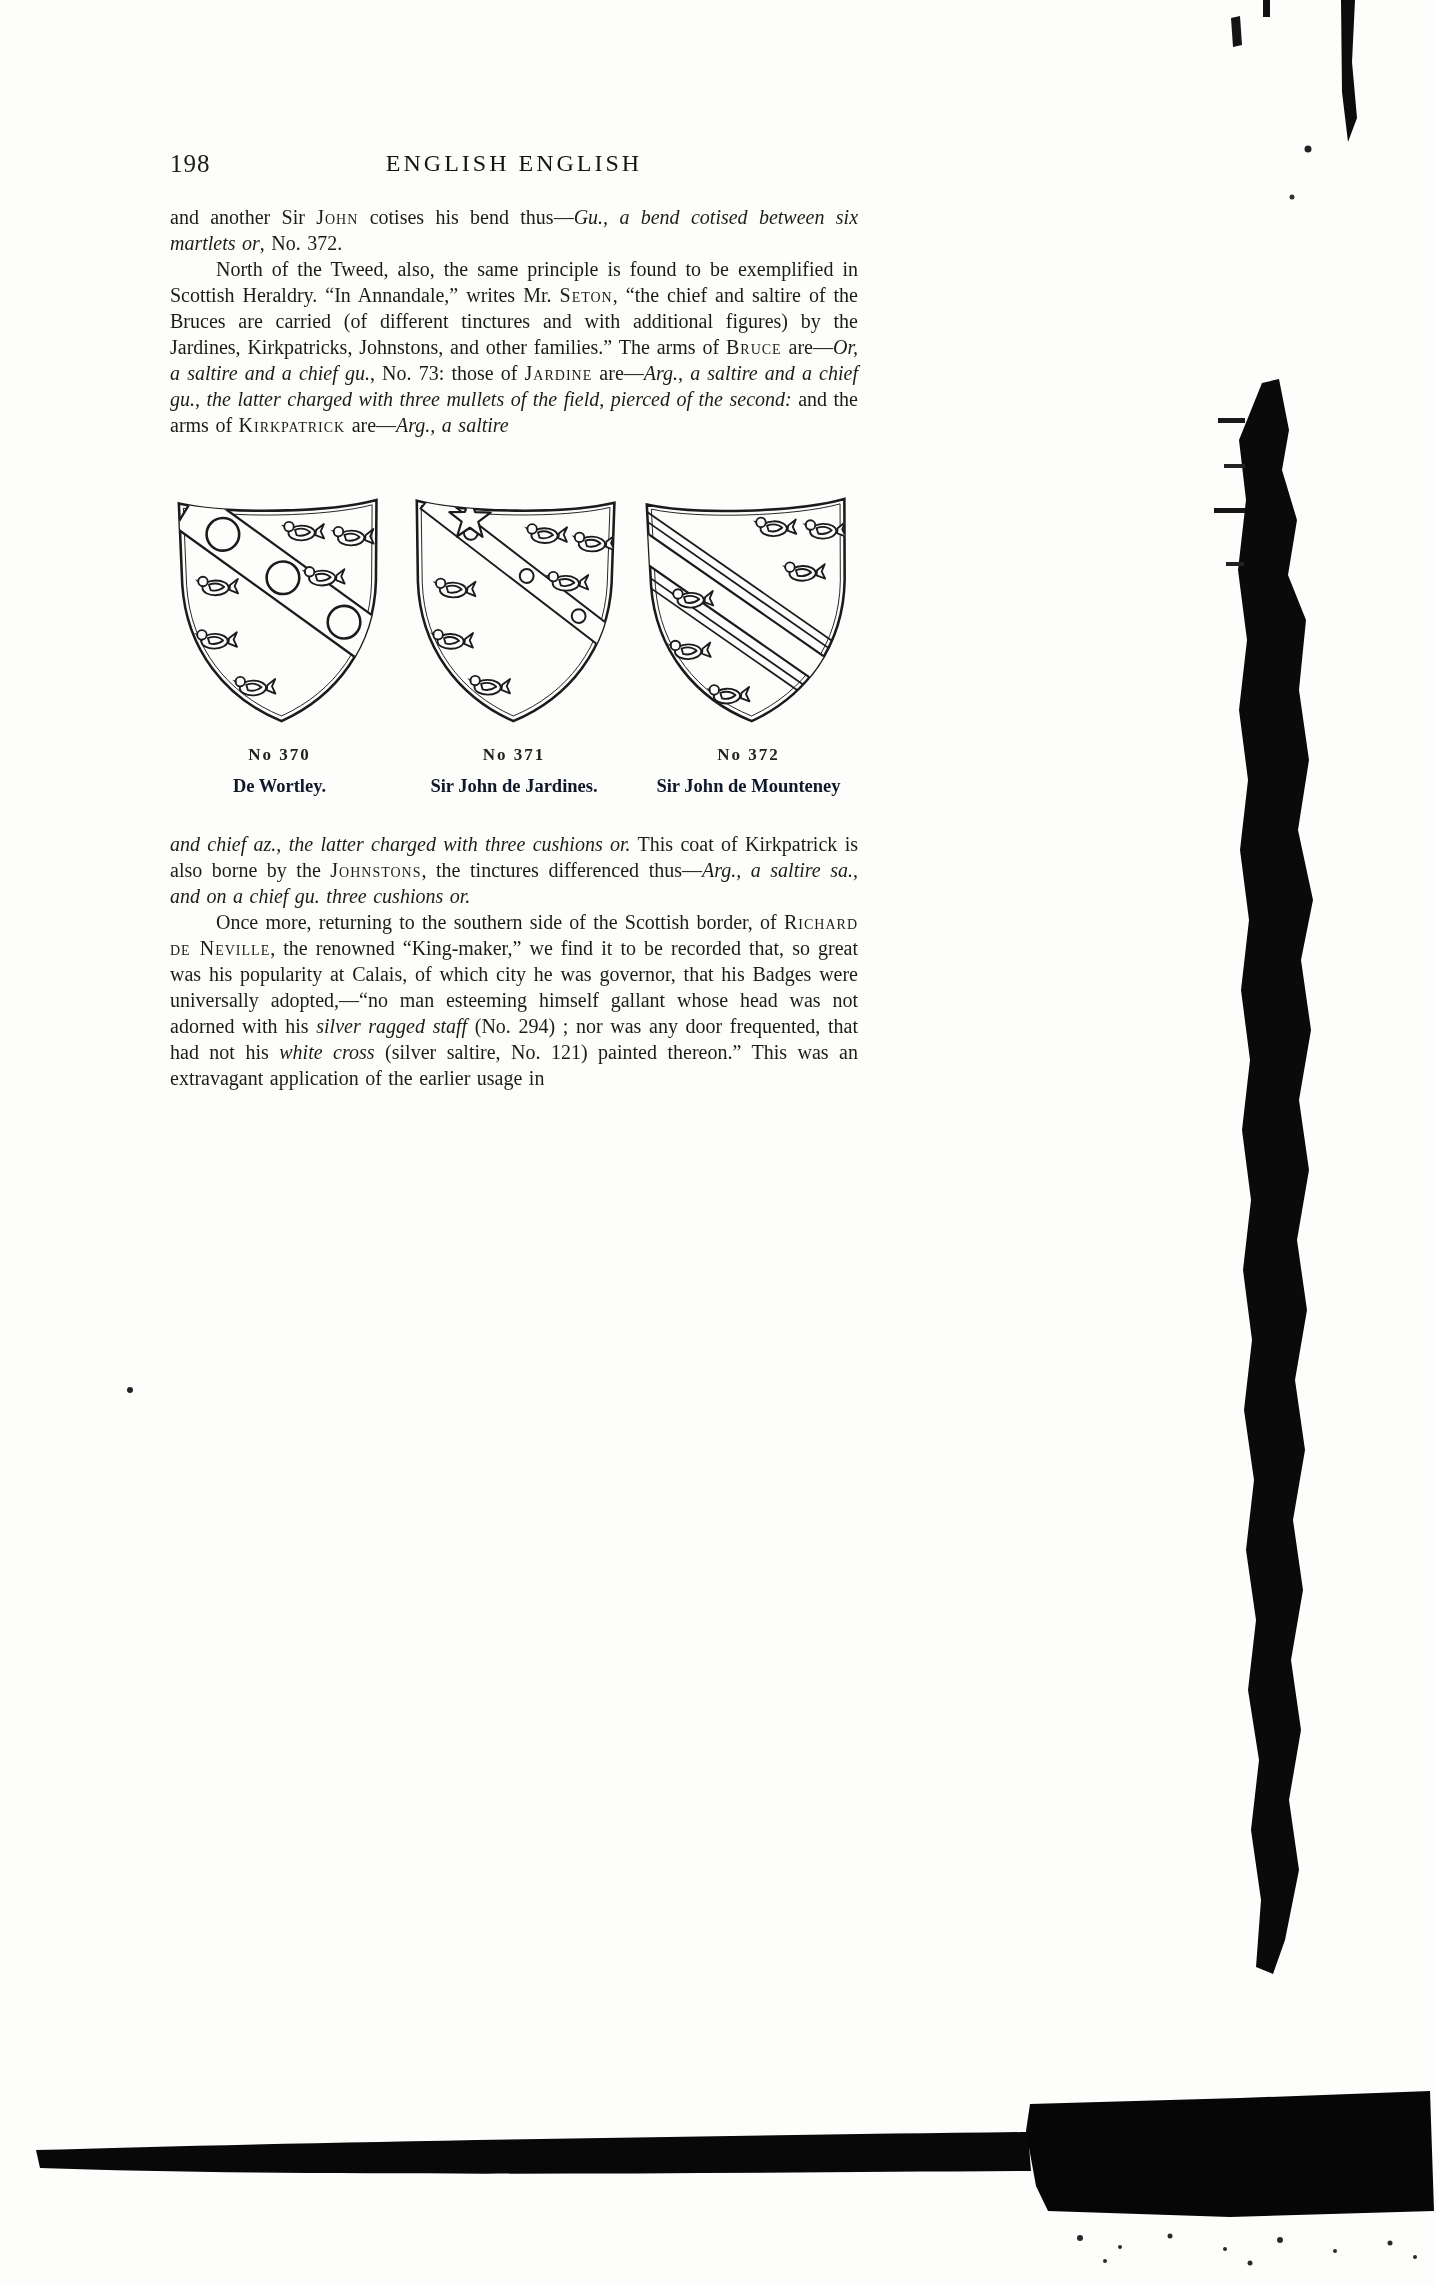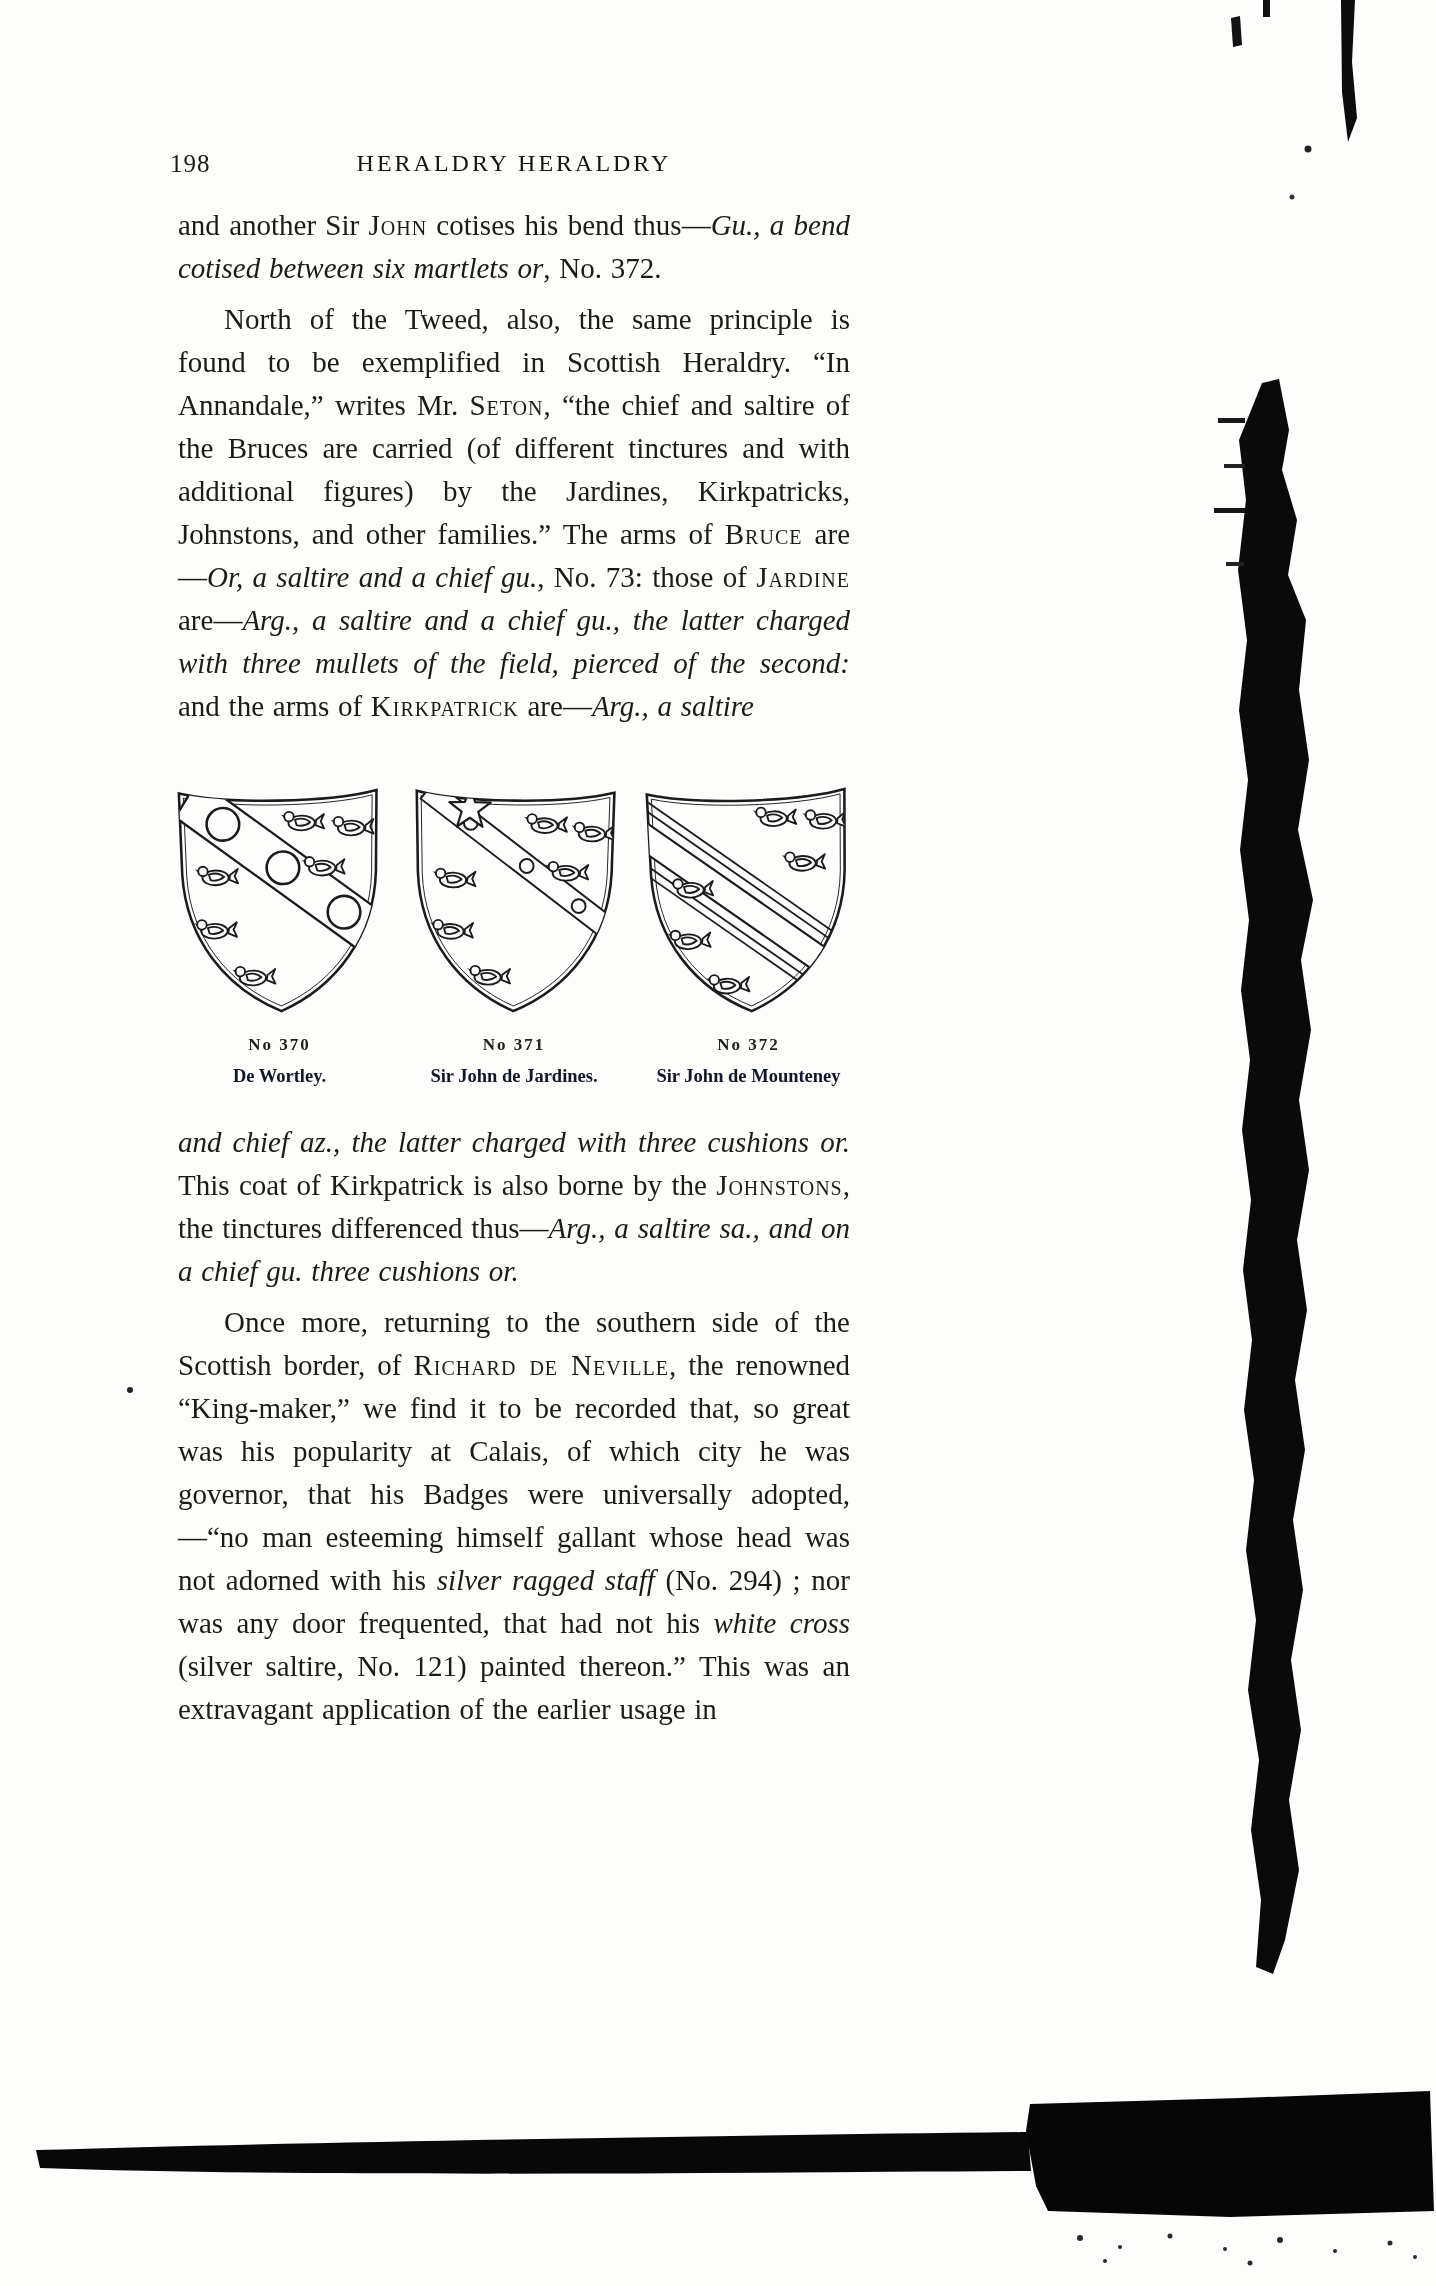--- a/index.html
+++ b/index.html
@@ -11,21 +11,21 @@
     overflow:hidden;
     position:relative;
   }
   .page{position:relative;width:1436px;height:2286px;background:#fdfdfb;}
   .artifacts{position:absolute;left:0;top:0;z-index:5;pointer-events:none;}
   .content{position:absolute;left:170px;top:150px;width:688px;z-index:2;}
   .header-row{position:relative;height:34px;margin-bottom:20px;}
   .page-number{position:absolute;left:0;top:0;font-size:25px;letter-spacing:1px;}
   .running-title{display:block;text-align:center;font-size:24px;letter-spacing:3px;color:#161412;}
   p.para{
-    font-size:29px;line-height:43px;margin:8px;
+    font-size:20px;line-height:26px;margin:0;
     text-align:justify;word-spacing:1.5px;
   }
   p.indent{text-indent:46px;}
   p.after-fig{margin-top:34px;font-family:Liberation Serif, serif;}
   .seg-i{font-style:italic;}
   .seg-sc{font-variant:small-caps;letter-spacing:1px;}
   .figures{display:flex;justify-content:space-between;margin:42px 0 10px 0;}
   .fig{width:219px;text-align:center;font-weight:bold;}
   .fig svg.shield{width:219px;height:253px;display:block;}
   .fig.f1 svg.shield{transform:rotate(-1deg);}
@@ -87,21 +87,21 @@
       <circle cx="1105" cy="2261" r="2"></circle>
         <circle cx="1250" cy="2263" r="2.5"></circle>
     </g>
     <circle cx="130" cy="1390" r="3" fill="#222222"></circle>
   </svg>
 
   <div class="content">
 
     <div class="header-row">
       <span class="page-number">198</span>
-      <span class="running-title">HERALDRY HERALDRY</span>
+      <span class="running-title">ENGLISH ENGLISH</span>
     </div>
 
     <p class="para"><span class="seg-n">and another Sir </span><span class="seg-sc">John</span><span class="seg-n"> cotises his bend thus—</span><span class="seg-i">Gu., a bend cotised between six martlets or</span><span class="seg-n">, No. 372.</span></p>
     <p class="para indent"><span class="seg-n">North of the Tweed, also, the same principle is found to be exemplified in Scottish Heraldry.  “In Annandale,” writes Mr. </span><span class="seg-sc">Seton</span><span class="seg-n">, “the chief and saltire of the Bruces are carried (of different tinctures and with additional figures) by the Jardines, Kirkpatricks, Johnstons, and other families.” The arms of </span><span class="seg-sc">Bruce</span><span class="seg-n"> are—</span><span class="seg-i">Or, a saltire and a chief gu.</span><span class="seg-n">, No. 73: those of </span><span class="seg-sc">Jardine</span><span class="seg-n"> are—</span><span class="seg-i">Arg., a saltire and a chief gu., the latter charged with three mullets of the field, pierced of the second:</span><span class="seg-n"> and the arms of </span><span class="seg-sc">Kirkpatrick</span><span class="seg-n"> are—</span><span class="seg-i">Arg., a saltire</span></p>
 
     <div class="figures">
 
       <div class="fig f1">
         <svg class="shield" viewBox="0 0 220 256">
           <defs>

